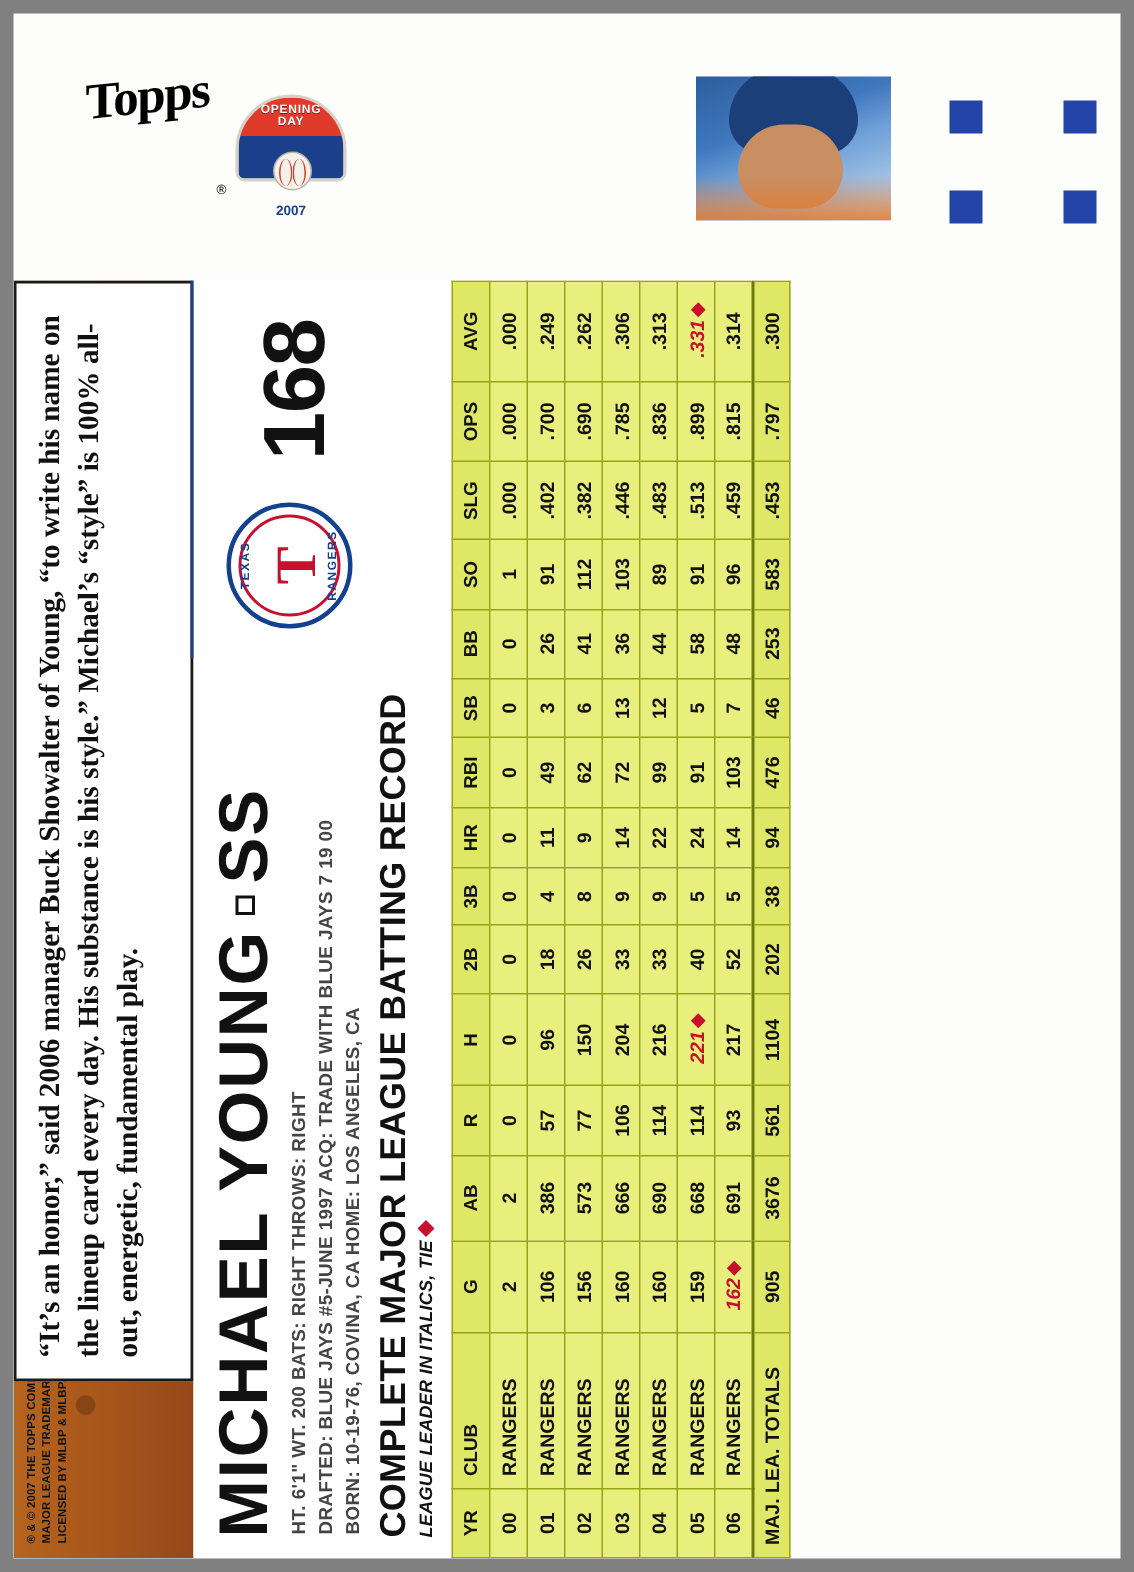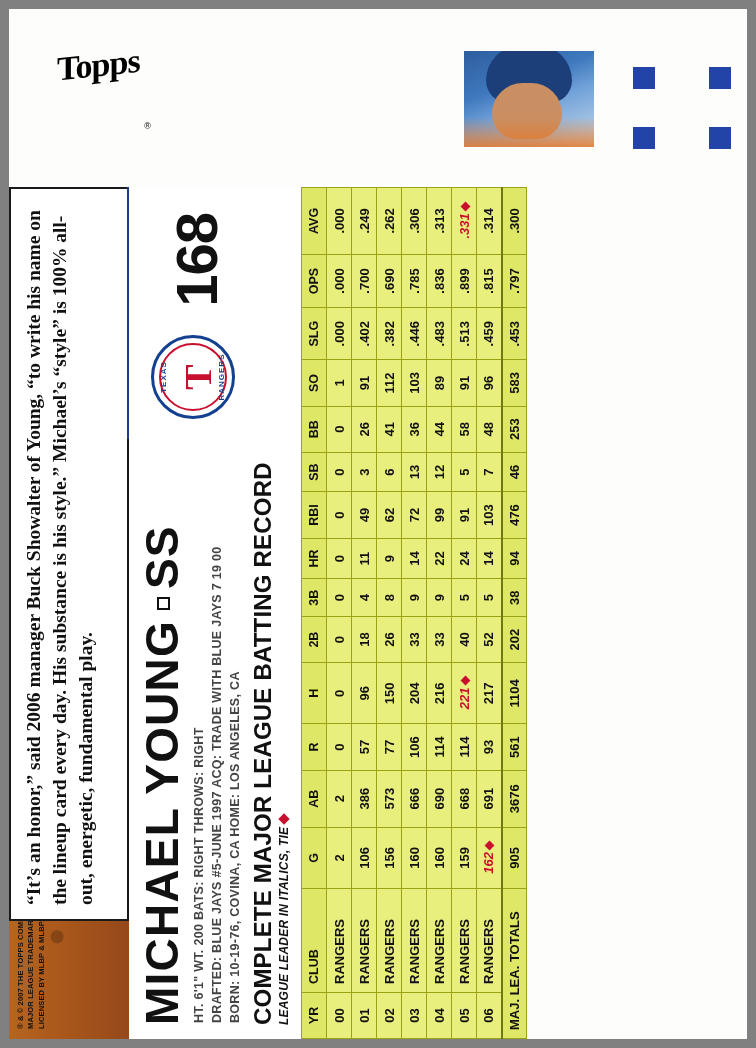--- a/index.html
+++ b/index.html
@@ -413,20 +413,29 @@
 <div id="card">
   <div class="inner">
 
     <div class="topband">
 
       <div class="topps-logo">
         <div class="word">Topps</div>
         <span class="reg">®</span>
       </div>
 
+      <div class="openingday">
+        <div class="od-fan"></div>
+        <div class="od-text">
+          <div>OPENING</div>
+          <div>DAY</div>
+        </div>
+        <div class="od-ball"></div>
+        <div class="od-year">2007</div>
+      </div>
 
       <div class="photo">
         <div class="helmet"></div>
         <div class="face"></div>
         <div class="shade"></div>
       </div>
 
       <div class="sq sq1"></div>
       <div class="sq sq2"></div>
       <div class="sq sq3"></div>

